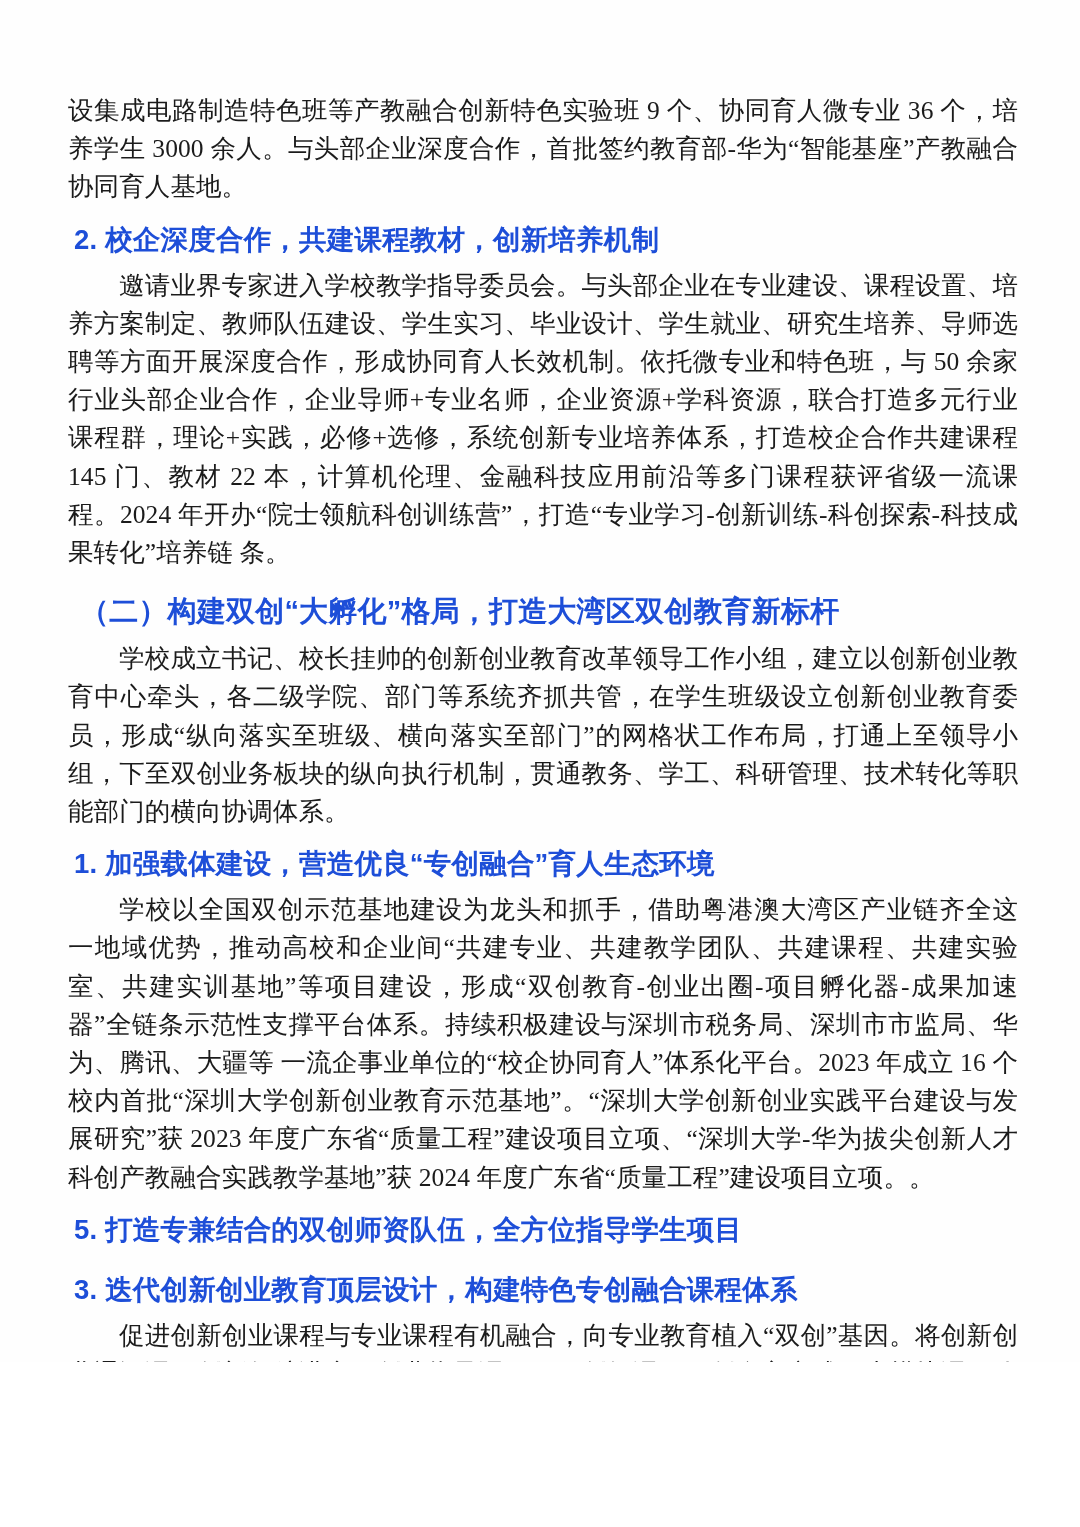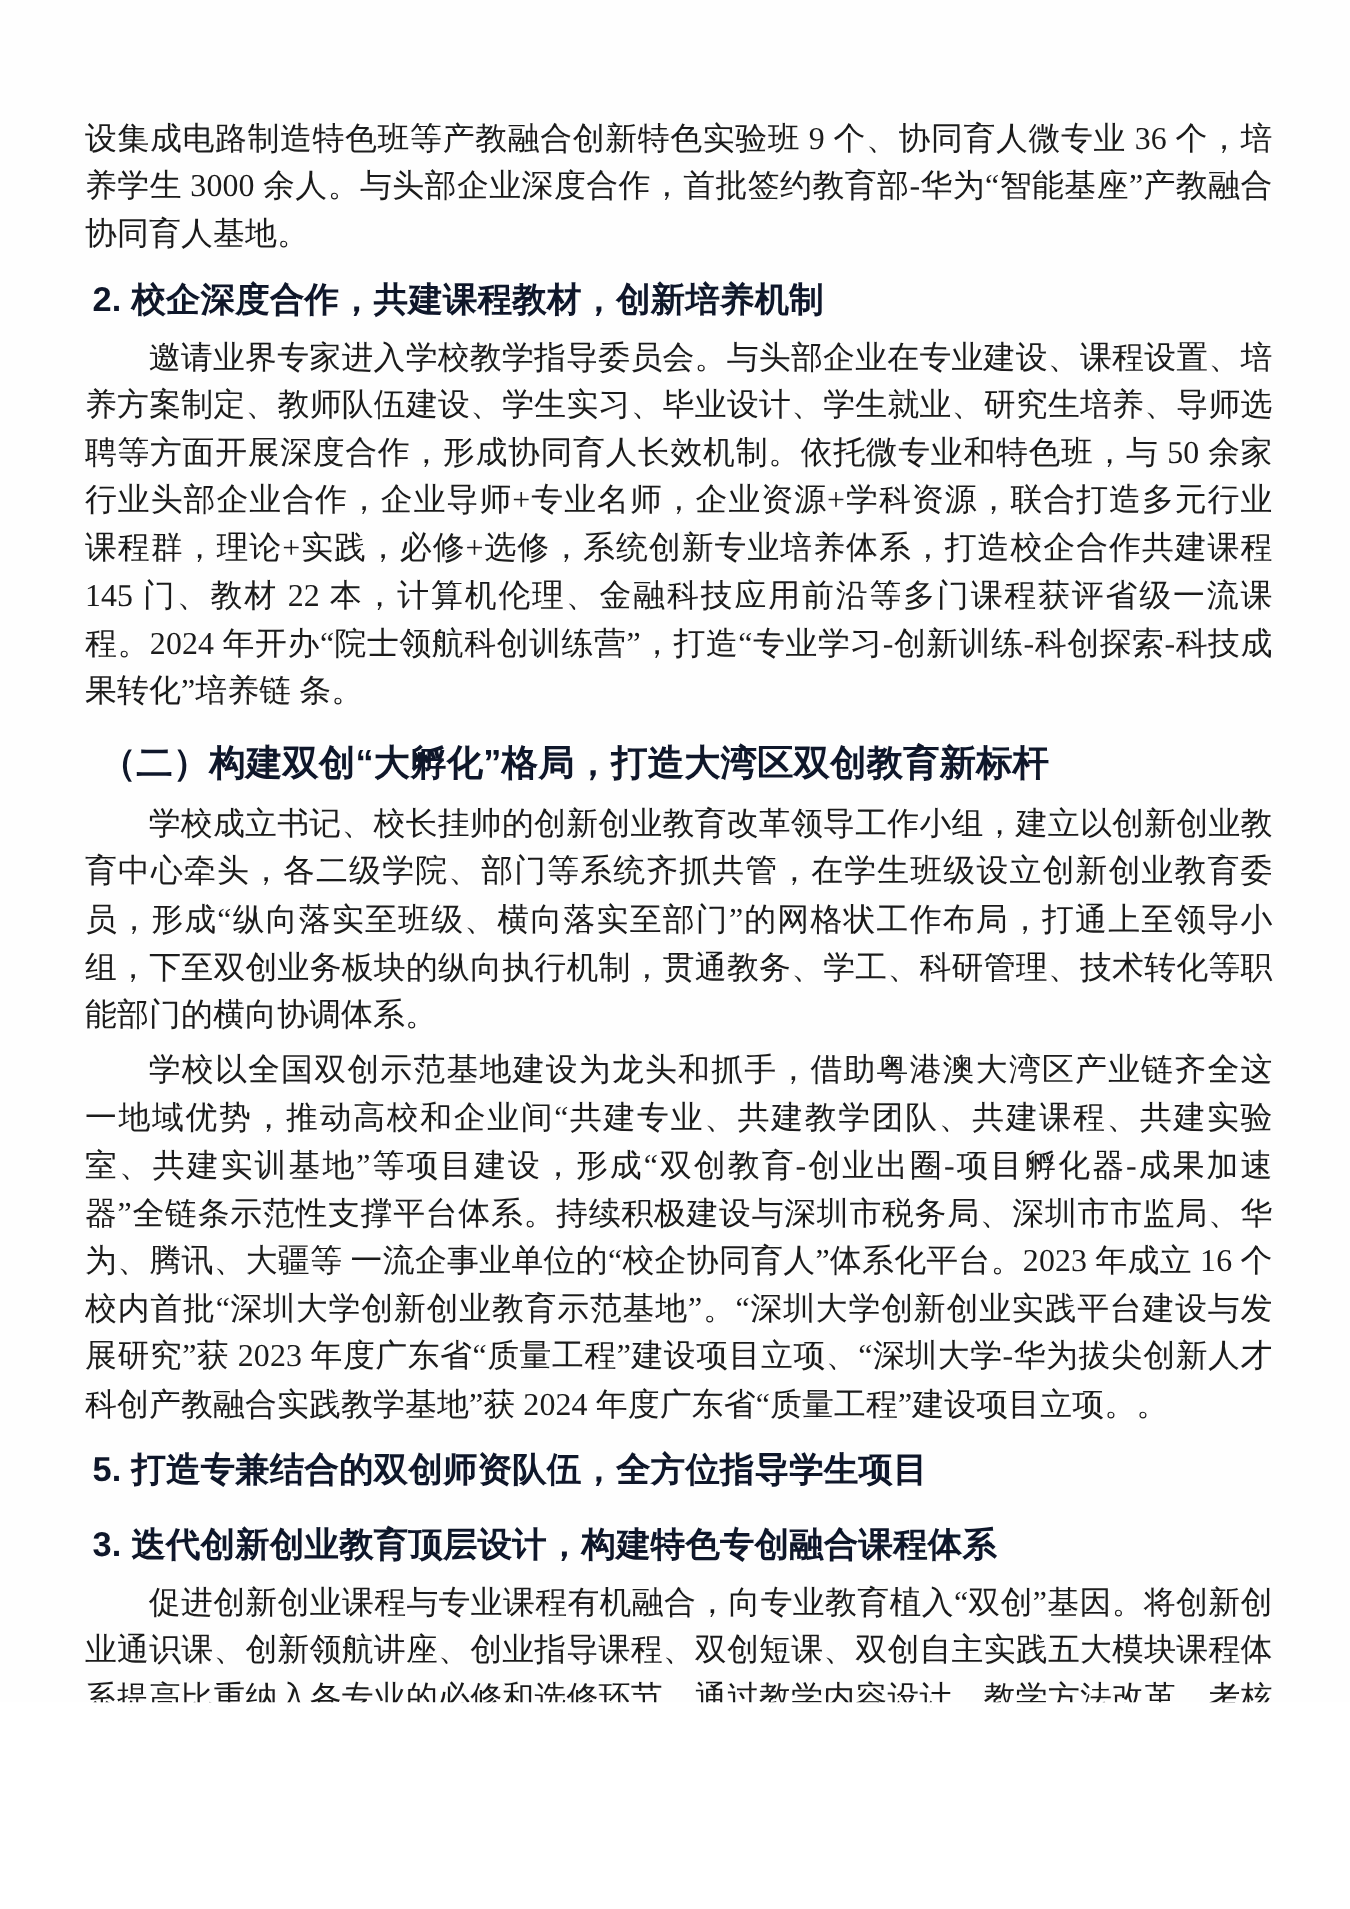--- a/index.html
+++ b/index.html
@@ -36,21 +36,21 @@
   .para.indent {
     text-indent: 2em;
   }
   .para.cont {
     text-indent: 0;
   }
   
   .heading {
     font-family: "Liberation Sans", "DejaVu Sans", sans-serif;
     font-weight: bold;
-    color: #0f172a;
+    color: #1d4ed8;
     margin: 0;
     text-align: left;
     letter-spacing: 0.2px;
   }
   .h-num {
     font-size: 27.5px;
     line-height: 54px;
     padding-left: 6px;
   }
   .h-sec {
@@ -98,20 +98,21 @@
     <p class="para indent">邀请业界专家进入学校教学指导委员会。与头部企业在专业建设、课程设置、培养方案制定、教师队伍建设、学生实习、毕业设计、学生就业、研究生培养、导师选聘等方面开展深度合作，形成协同育人长效机制。依托微专业和特色班，与 50 余家行业头部企业合作，企业导师+专业名师，企业资源+学科资源，联合打造多元行业课程群，理论+实践，必修+选修，系统创新专业培养体系，打造校企合作共建课程 145 门、教材 22 本，计算机伦理、金融科技应用前沿等多门课程获评省级一流课程。2024 年开办“院士领航科创训练营”，打造“专业学习-创新训练-科创探索-科技成果转化”培养链 条。</p>
 
     <div class="gap-md"></div>
 
     <h2 class="heading h-sec">（二）构建双创“大孵化”格局，打造大湾区双创教育新标杆</h2>
 
     <p class="para indent">学校成立书记、校长挂帅的创新创业教育改革领导工作小组，建立以创新创业教育中心牵头，各二级学院、部门等系统齐抓共管，在学生班级设立创新创业教育委员，形成“纵向落实至班级、横向落实至部门”的网格状工作布局，打通上至领导小组，下至双创业务板块的纵向执行机制，贯通教务、学工、科研管理、技术转化等职能部门的横向协调体系。</p>
 
     <div class="gap-sm"></div>
 
+    <h3 class="heading h-num">1. 加强载体建设，营造优良“专创融合”育人生态环境</h3>
 
     <p class="para indent">学校以全国双创示范基地建设为龙头和抓手，借助粤港澳大湾区产业链齐全这 一地域优势，推动高校和企业间“共建专业、共建教学团队、共建课程、共建实验室、共建实训基地”等项目建设，形成“双创教育-创业出圈-项目孵化器-成果加速器”全链条示范性支撑平台体系。持续积极建设与深圳市税务局、深圳市市监局、华为、腾讯、大疆等 一流企事业单位的“校企协同育人”体系化平台。2023 年成立 16 个校内首批“深圳大学创新创业教育示范基地”。“深圳大学创新创业实践平台建设与发展研究”获 2023 年度广东省“质量工程”建设项目立项、“深圳大学-华为拔尖创新人才科创产教融合实践教学基地”获 2024 年度广东省“质量工程”建设项目立项。。</p>
 
     <div class="gap-sm"></div>
 
     <h3 class="heading h-num">5. 打造专兼结合的双创师资队伍，全方位指导学生项目</h3>
 
 
     <div class="gap-sm"></div>
 

